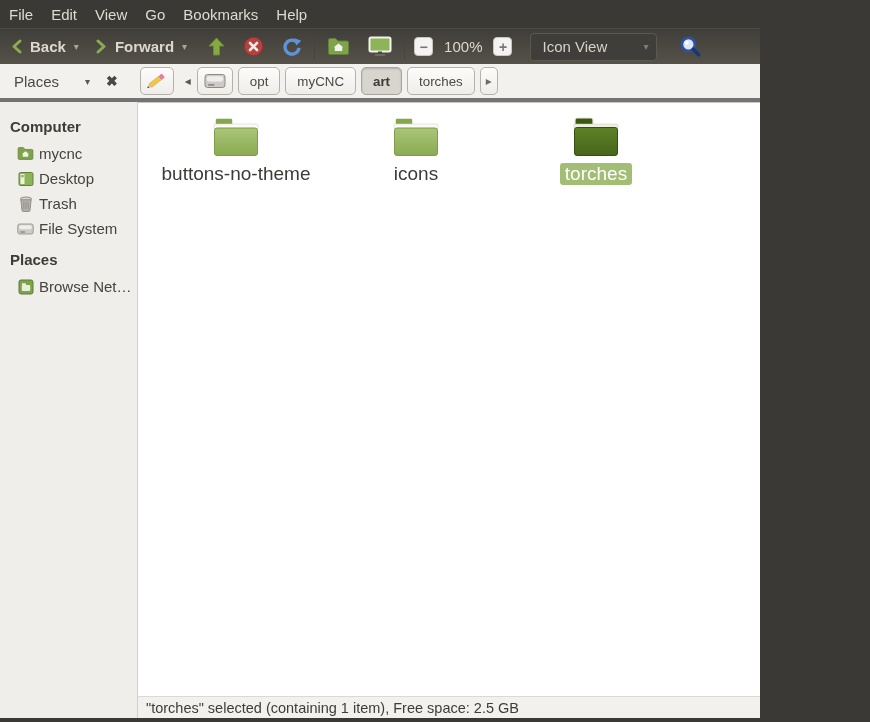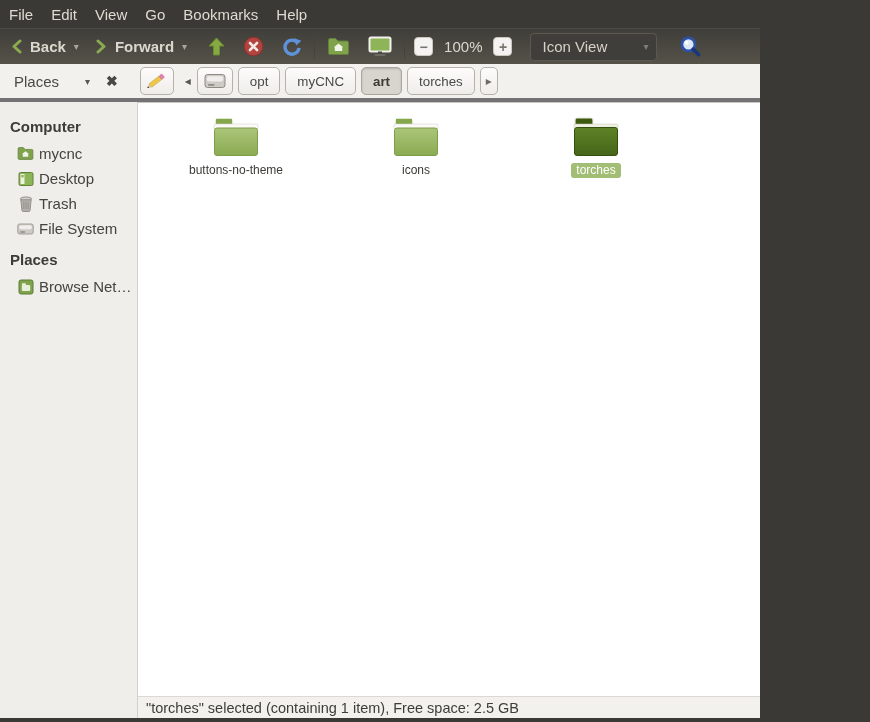--- a/index.html
+++ b/index.html
@@ -95,21 +95,21 @@
 
   .right-col { flex:1 1 auto; display:flex; flex-direction:column; min-width:0; }
   .main {
     flex:1 1 auto;
     background:var(--main-bg,#ffffff);
     border-top:1px solid #c9c6c0;
     display:flex; align-items:flex-start;
     padding:14px 0 0 38px; gap:60px;
   }
   .file-item { width:120px; display:flex; flex-direction:column; align-items:center; cursor:default; }
-  .file-label { margin-top:6px; font-size:12px; color:#3c3b37; white-space:nowrap; }
+  .file-label { margin-top:6px; font-size:19px; color:#3c3b37; white-space:nowrap; }
   .file-label .sel {
     background:var(--selection-green,#a2bd74); color:#ffffff;
     border-radius:3px; padding:0 5px 1px;
   }
 
   .statusbar {
     flex:0 0 22px; background:var(--statusbar-bg,#f2f1ee);
     border-top:1px solid #dcd9d4;
     display:flex; align-items:center;
     font-size:14.5px; color:#3f3d39; padding-left:8px;

